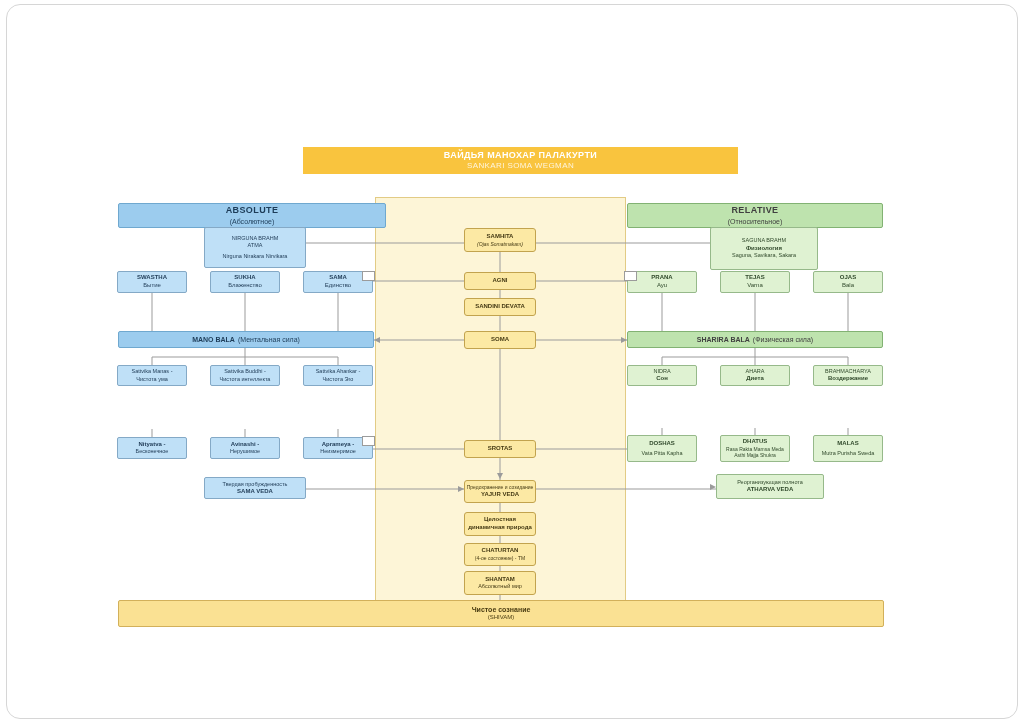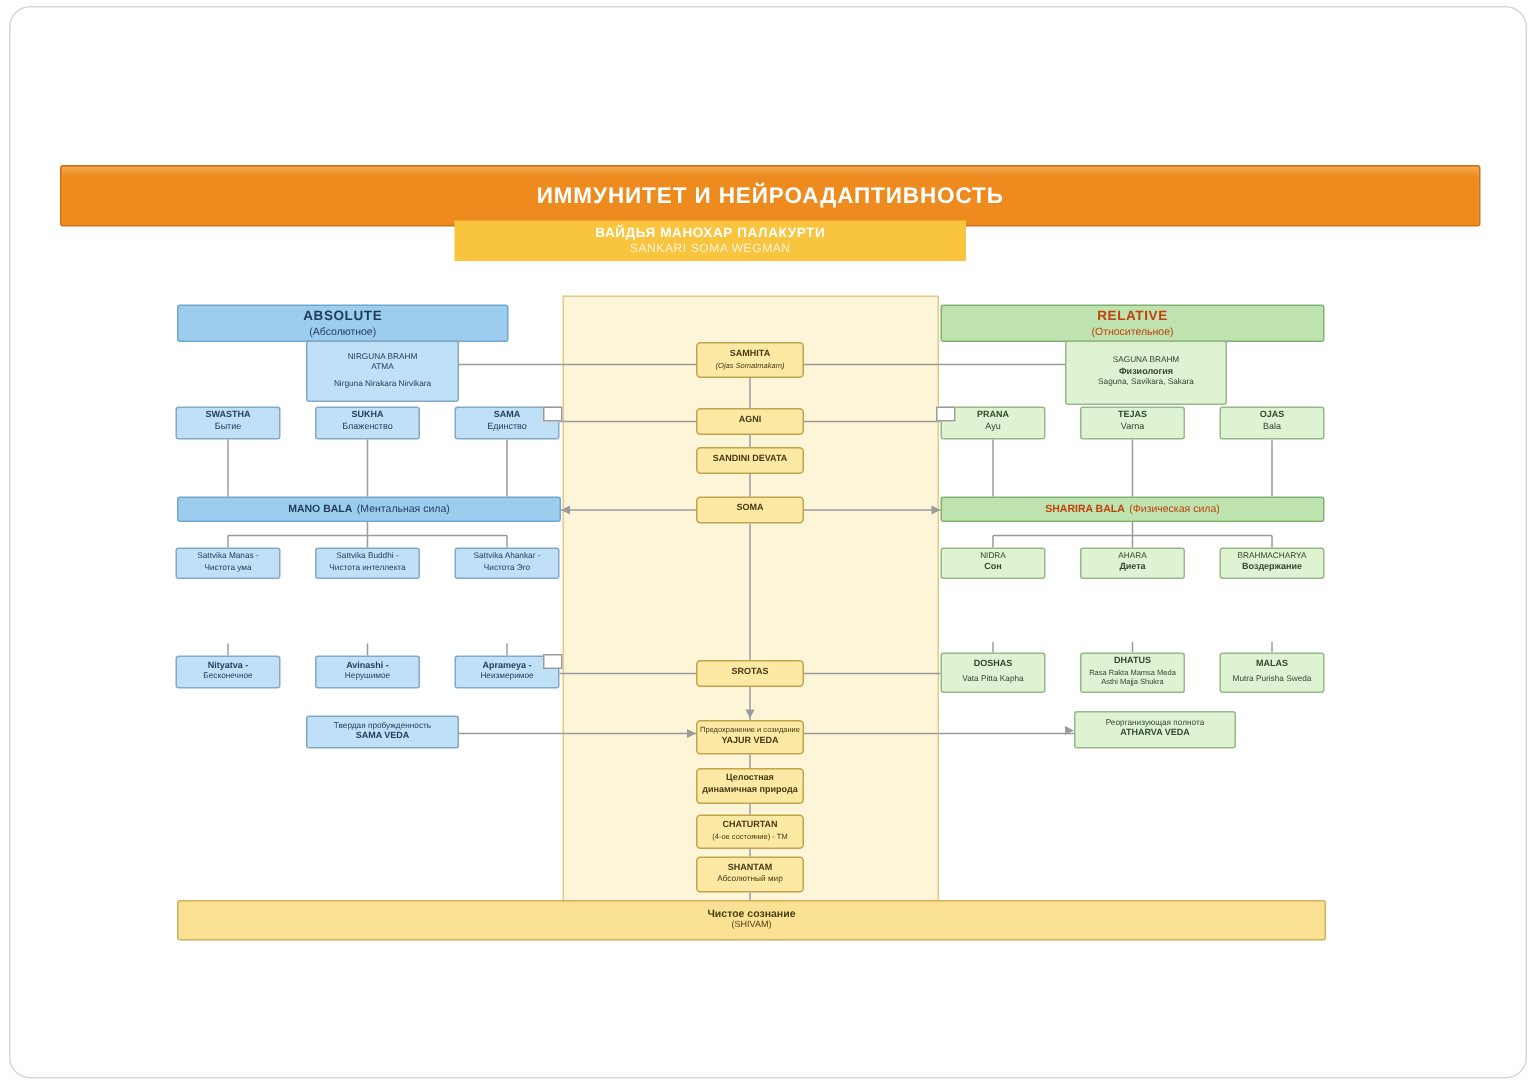--- a/index.html
+++ b/index.html
@@ -13,21 +13,21 @@
   }
   
   #title-banner{
     position:absolute;left:40px;top:110px;width:945px;height:39px;
     background:#ED8B1E;border:1px solid #cf7312;border-radius:2px;
     display:flex;align-items:center;justify-content:center;
     color:#fff;font-weight:bold;font-size:15px;letter-spacing:.6px;
     box-shadow:inset 0 5px 6px -3px rgba(255,255,255,.35);
   }
   #subtitle-banner{
-    position:absolute;left:303px;top:147px;width:341px;height:27px;
+    position:absolute;left:303px;top:147px;width:435px;height:27px;
     background:#F9C43E;display:flex;flex-direction:column;align-items:center;justify-content:center;
     color:#fff;line-height:1.25;
   }
   #subtitle-banner .l1{font-weight:bold;font-size:9px;letter-spacing:.4px;}
   #subtitle-banner .l2{font-size:8px;color:rgba(255,255,255,.82);letter-spacing:.4px;}
   
   #center-panel{
     position:absolute;left:375px;top:197px;width:249px;height:404px;
     background:#FDF5D7;border:1px solid #E2CB85;z-index:1;
   }
@@ -35,21 +35,21 @@
   
   .box{
     position:absolute;z-index:3;border:1px solid;border-radius:2px;
     display:flex;flex-direction:column;align-items:center;justify-content:center;
     text-align:center;line-height:1.3;padding:1px 2px;box-sizing:border-box;
   }
   .blue{background:#BFE0F7;border-color:#84A9C6;color:#25415c;}
   .green{background:#DFF2D2;border-color:#96B98A;color:#30492b;}
   .yellow{background:#FCE9A4;border-color:#C2A34E;color:#453a14;border-radius:3px;}
   .bar-blue{background:#9CCCEE;border-color:#6FA8CF;color:#1d3c58;}
-  .bar-green{background:#BEE3AE;border-color:#82B273;color:#c2410c;align-items:center;}
+  .bar-green{background:#BEE3AE;border-color:#82B273;color:#404040;align-items:center;}
   .gold{background:#FAE193;border-color:#D2B05A;color:#4a3c12;}
   .t9b{font-size:9px;font-weight:bold;letter-spacing:.4px;}
   .t7{font-size:7px;}
   .t7b{font-size:7px;font-weight:bold;}
   .t6{font-size:6px;}
   .t6b{font-size:6px;font-weight:bold;}
   .t55{font-size:5.5px;}
   .t5{font-size:5px;}
   .ital{font-style:italic;}
   .gap3{margin-top:3px;}
@@ -57,23 +57,20 @@
   .stub{
     position:absolute;z-index:4;width:11px;height:8px;background:#fff;border:1px solid #9b9b9b;
   }
 </style>
 </head>
 <body>
 
 <div id="canvas">
   <div id="page-frame"></div>
 
-  <div id="title-banner">
-    <span>ИММУНИТЕТ И НЕЙРОАДАПТИВНОСТЬ</span>
-  </div>
 
   <div id="subtitle-banner">
     <span class="l1">ВАЙДЬЯ МАНОХАР ПАЛАКУРТИ</span>
     <span class="l2">SANKARI SOMA WEGMAN</span>
   </div>
 
   <div id="center-panel"></div>
 
   <svg class="wires" width="1024" height="723">
     <g stroke="#9b9b9b" stroke-width="1" fill="none">
@@ -137,21 +134,21 @@
       <polygon points="464,489 458,486 458,492"></polygon>
       <polygon points="716,487 710,484 710,490"></polygon>
       <polygon points="500,479 497,473 503,473"></polygon>
     </g>
   </svg>
 
   <div class="stub" style="left:362px;top:271px;"></div>
   <div class="stub" style="left:624px;top:271px;"></div>
   <div class="stub" style="left:362px;top:436px;"></div>
 
-  <div class="box bar-blue" style="left:118px;top:203px;width:221px;height:25px;">
+  <div class="box bar-blue" style="left:118px;top:203px;width:268px;height:25px;">
     <span class="t9b">ABSOLUTE</span>
     <span class="t7">(Абсолютное)</span>
   </div>
 
   <div class="box blue" style="left:204px;top:227px;width:102px;height:41px;">
     <span class="t55">NIRGUNA BRAHM</span>
     <span class="t55">ATMA</span>
     <span class="t55 gap3">Nirguna Nirakara Nirvikara</span>
   </div>
 

